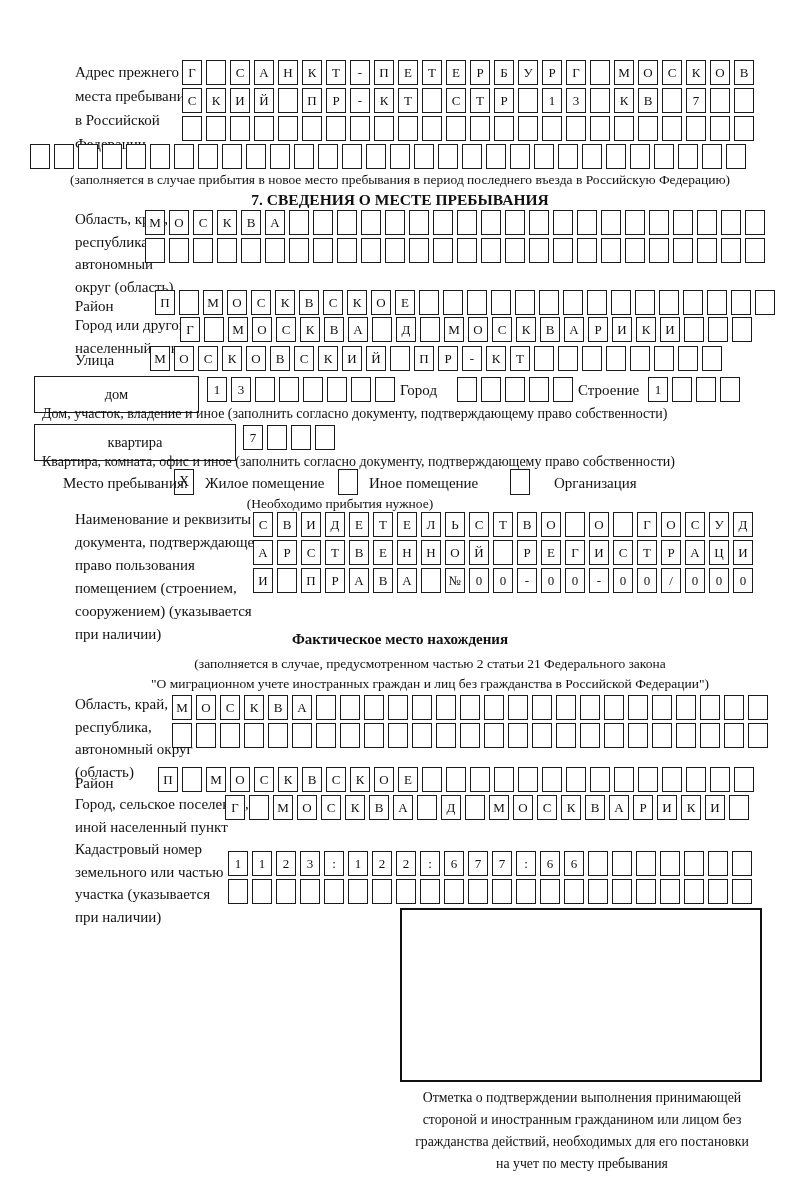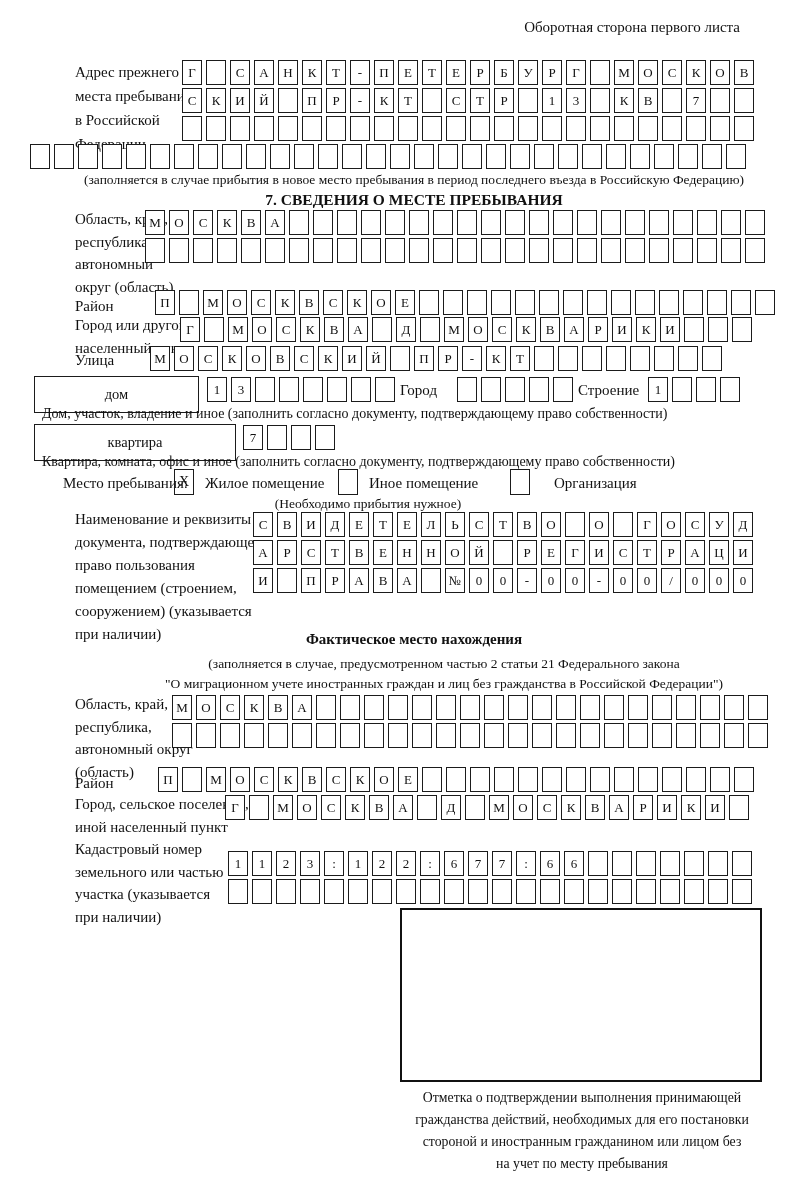--- a/index.html
+++ b/index.html
@@ -8,21 +8,21 @@
     width: 800px;
     height: 1180px;
     background: #ffffff;
     font-family: "Liberation Serif", serif;
     color: #111111;
     overflow: hidden;
   }
   .abs { position: absolute; }
   .label { font-size: 15px; line-height: 22.5px; white-space: nowrap; }
   .note  { font-size: 13.5px; }
-  .center { text-align: center; margin-left: 28px; }
+  .center { text-align: center; }
   .bold { font-weight: bold; }
   .cells { display: flex; gap: 4px; }
   .cell {
     width: 20px; height: 25px;
     box-sizing: border-box;
     border: 1.6px solid #1b1b1b;
     display: inline-flex;
     align-items: center;
     justify-content: center;
     font-size: 13px;
@@ -49,21 +49,20 @@
     border: 2px solid #111111;
     background: #fff;
   }
   .caption { font-size: 13.8px; line-height: 22px; text-align: center; }
 </style>
 </head>
 <body>
 
 <div class="page">
 
-  <div class="abs label" style="top:16px; right:60px; font-size:15px;">Оборотная сторона первого листа</div>
 
   <div class="abs label" style="left:75px; top:60px; line-height:24px;">
     <div>Адрес прежнего</div>
     <div>места пребывания</div>
     <div>в Российской</div>
     <div>Федерации</div>
   </div>
   <div class="abs cells" style="left:182px; top:60px;">
       <span class="cell">Г</span>
       <span class="cell"></span>
@@ -632,18 +631,18 @@
       <span class="cell"></span>
       <span class="cell"></span>
       <span class="cell"></span>
       <span class="cell"></span>
       <span class="cell"></span>
     </div>
 
   <div class="abs stamp" style="left:400px; top:908px; width:362px; height:174px;"></div>
   <div class="abs caption" style="left:398px; top:1087px; width:368px;">
     <div>Отметка о подтверждении выполнения принимающей</div>
+    <div>стороной и иностранным гражданином или лицом без</div>
     <div>гражданства действий, необходимых для его постановки</div>
-    <div>стороной и иностранным гражданином или лицом без</div>
     <div>на учет по месту пребывания</div>
   </div>
 
 </div>
 
 </body></html>

